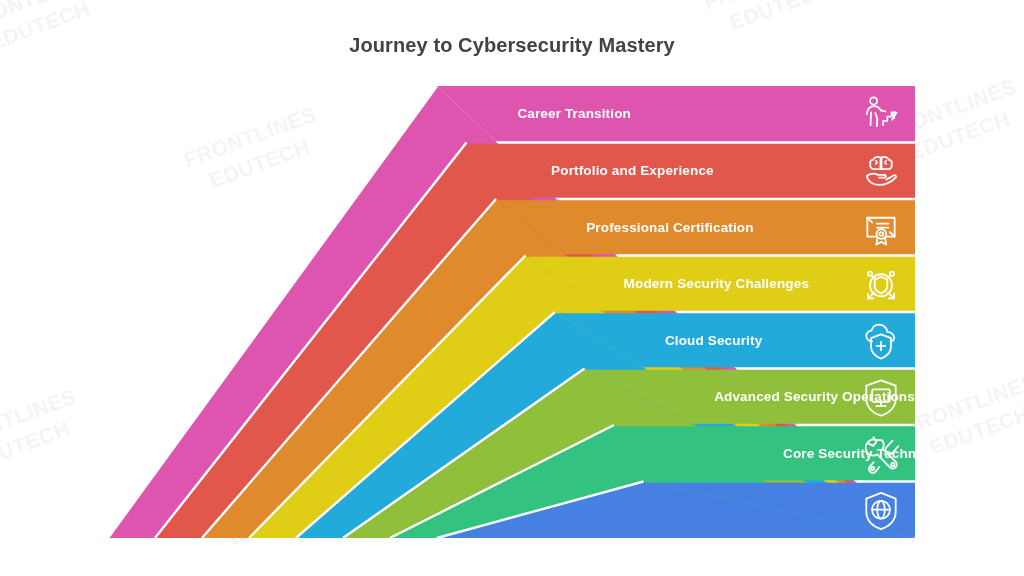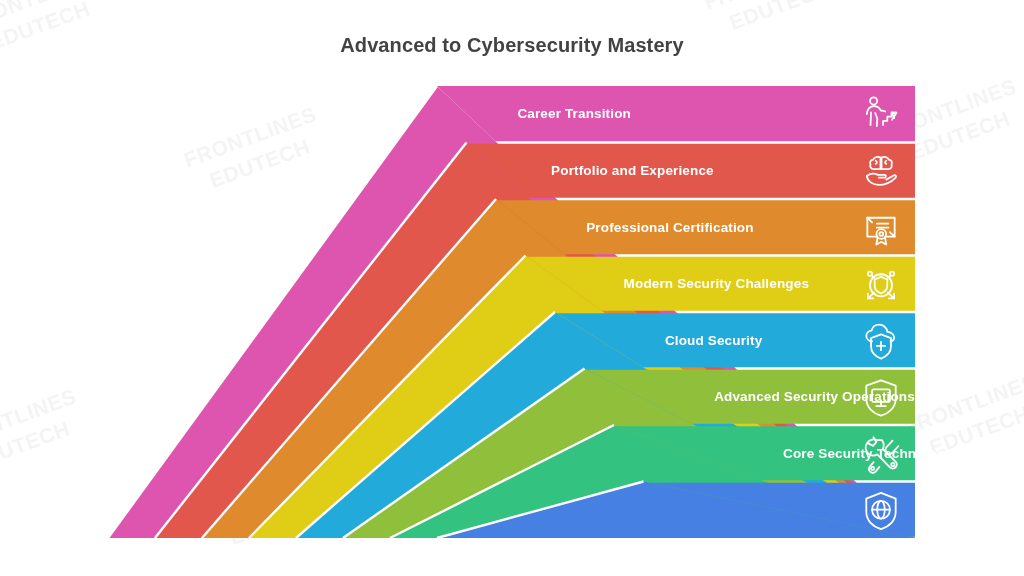--- a/index.html
+++ b/index.html
@@ -108,21 +108,21 @@
     <div class="wm" style="left:470px; top:345px;">FRONTLINES
 EDUTECH</div>
     <div class="wm" style="left:700px; top:-10px;">FRONTLINES
 EDUTECH</div>
     <div class="wm" style="left:880px; top:120px;">FRONTLINES
 EDUTECH</div>
     <div class="wm" style="left:900px; top:415px;">FRONTLINES
 EDUTECH</div>
   </div>
 
-  <div class="title">Advanced to Cybersecurity Mastery</div>
+  <div class="title">Journey to Cybersecurity Mastery</div>
 
   <div class="pyramid-wrap">
     <svg class="pyramid" width="1024" height="576" viewBox="0 0 1024 576">
       <g id="pyramid-levels">
           <polygon points="437,78 915,530 108,530" fill="#dd55ae"></polygon>
           <polyline points="437,78 108,530" fill="none" stroke="#ffffff" stroke-width="2.4"></polyline>
           <polygon points="466.5,134.5 915,530 155,530" fill="#e2574c"></polygon>
           <polyline points="466.5,134.5 155,530" fill="none" stroke="#ffffff" stroke-width="2.4"></polyline>
           <polygon points="496,191 915,530 202,530" fill="#df8a2d"></polygon>
           <polyline points="496,191 202,530" fill="none" stroke="#ffffff" stroke-width="2.4"></polyline>

